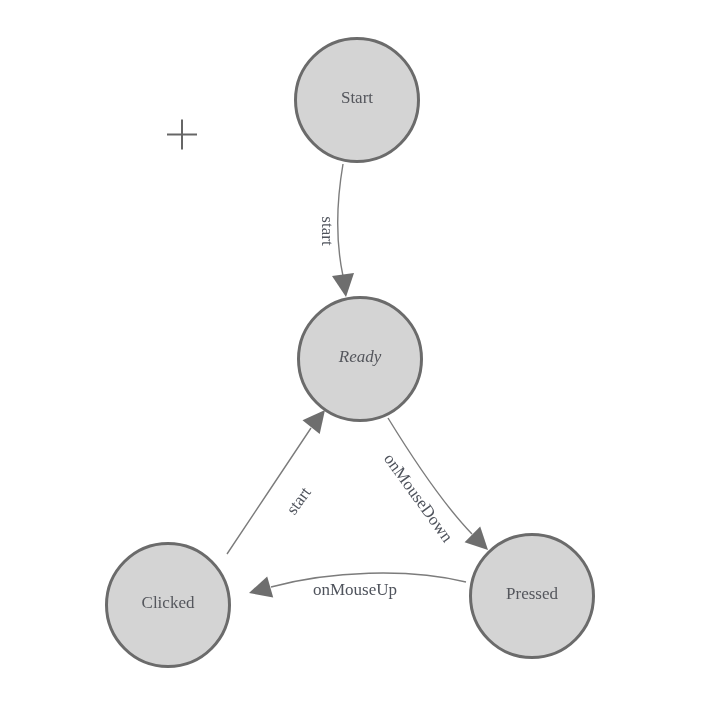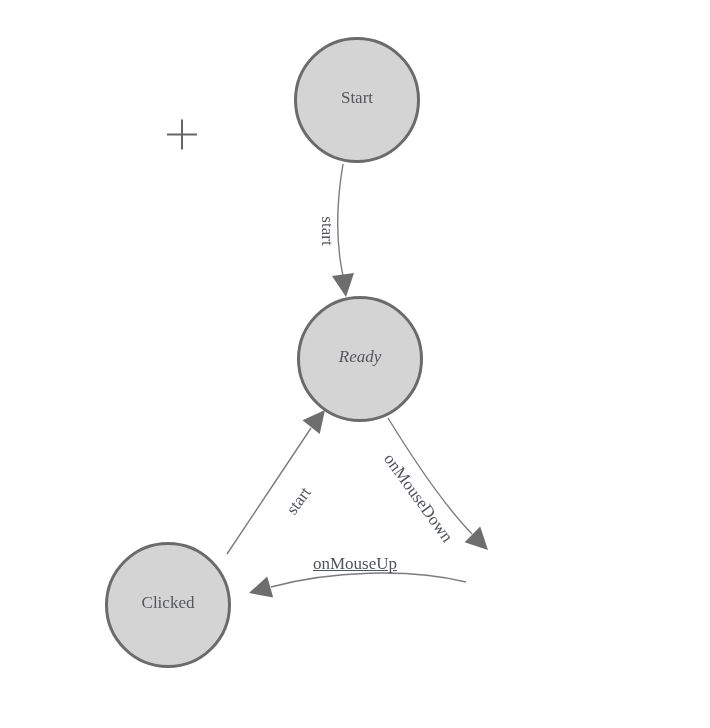--- a/index.html
+++ b/index.html
@@ -48,21 +48,21 @@
     white-space: nowrap;
     user-select: none;
   }
   .node-start   { left: 294px; top: 37px;  }
   .node-ready   { left: 297px; top: 296px; font-style: italic; }
   .node-clicked { left: 105px; top: 542px; }
   .node-pressed { left: 469px; top: 533px; }
 
   .label-e1 { left: 327px; top: 231px; transform: translate(-50%,-50%) rotate(90deg); }
   .label-e2 { left: 418px; top: 498px; transform: translate(-50%,-50%) rotate(54deg); }
-  .label-e4 { left: 355px; top: 564px; transform: translate(-50%,-50%); text-decoration: underline; }
+  .label-e4 { left: 355px; top: 590px; transform: translate(-50%,-50%); }
   .label-e3 { left: 299px; top: 501px; transform: translate(-50%,-50%) rotate(-54deg); }
 </style>
 </head>
 <body>
 
 <div class="canvas">
 
   <svg class="overlay" viewBox="0 0 710 728">
 
     <g stroke="#666666" stroke-width="2" fill="none">
@@ -98,14 +98,17 @@
 
   <div class="node node-start">
     <span class="node-label">Start</span>
   </div>
   <div class="node node-ready">
     <span class="node-label">Ready</span>
   </div>
   <div class="node node-clicked">
     <span class="node-label">Clicked</span>
   </div>
+  <div class="node node-pressed">
+    <span class="node-label">Pressed</span>
+  </div>
 
 </div>
 
 </body></html>

